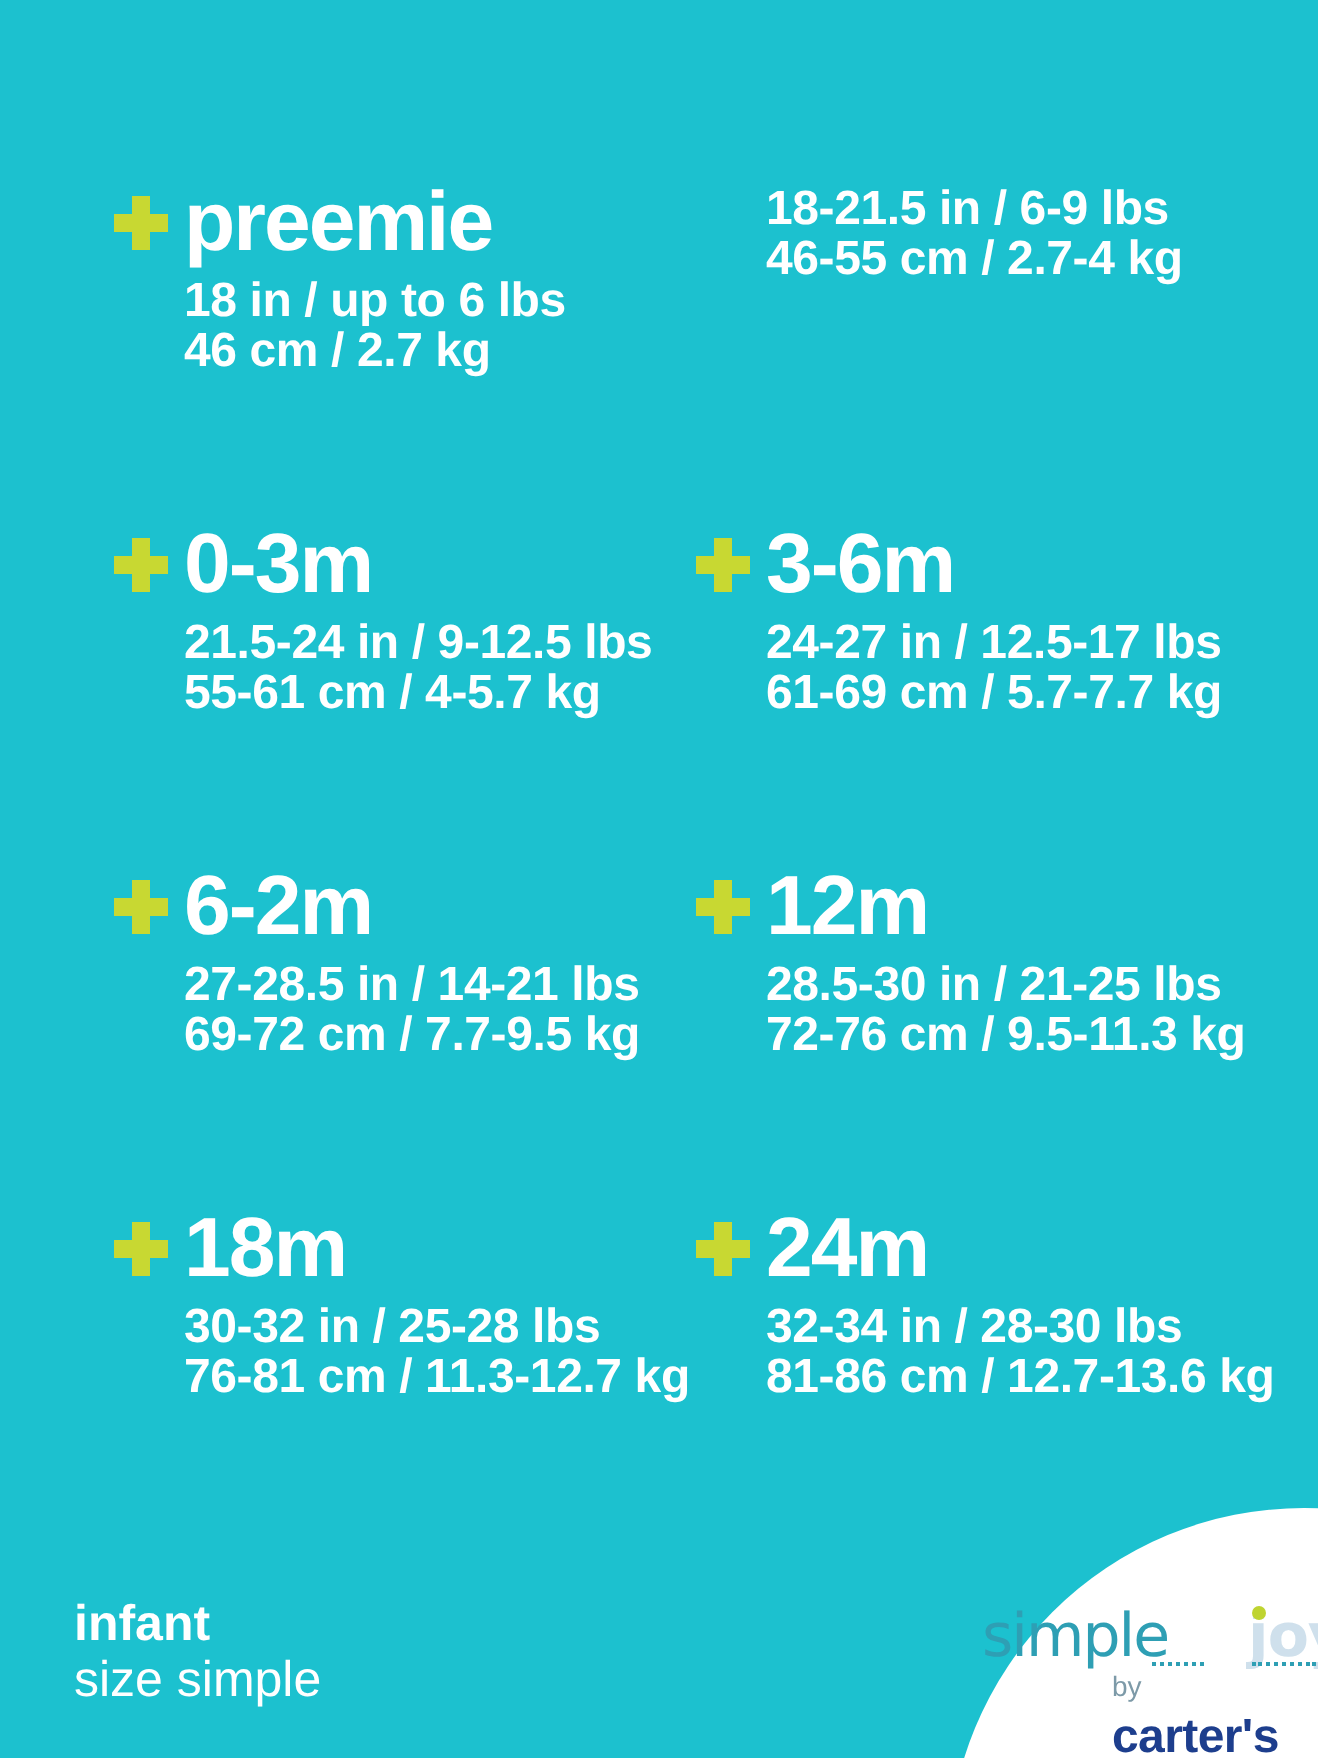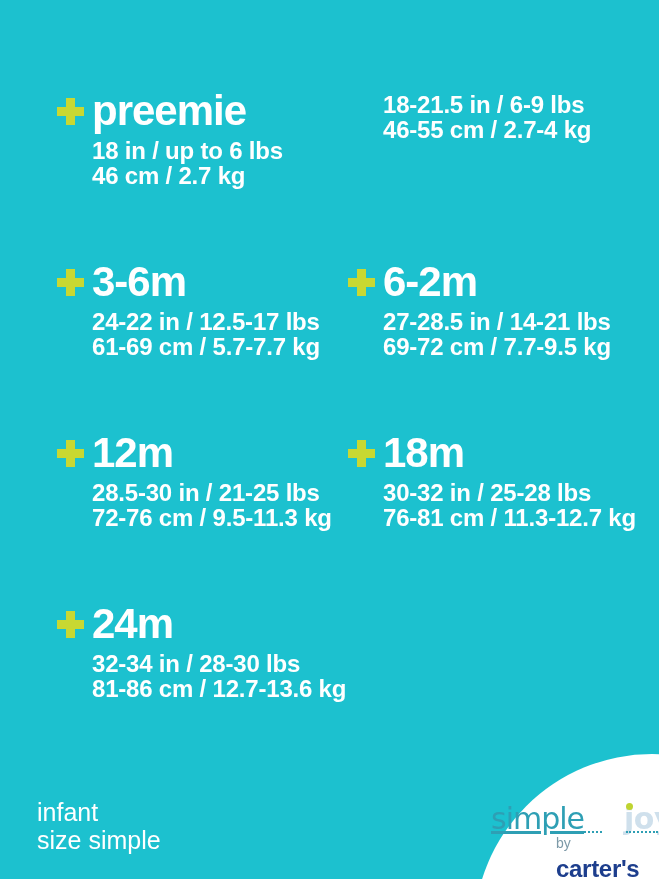--- a/index.html
+++ b/index.html
@@ -61,21 +61,21 @@
   }
   .size-imperial { margin-top: 4px; }
   .footer {
     position: absolute;
     left: 37px;
     top: 799px;
     color: var(--text-color, #ffffff);
   }
   .footer-line1 {
     font-size: 25px;
-    font-weight: normal;
+    font-weight: bold;
     line-height: 26px;
   }
   .footer-line2 {
     font-size: 25px;
     font-weight: normal;
     line-height: 26px;
     margin-top: 2px;
   }
   .logo-circle {
     position: absolute;
@@ -91,21 +91,20 @@
     left: 491px;
     top: 803px;
     font-size: 30px;
     line-height: 32px;
     white-space: nowrap;
     font-family: "DejaVu Sans", "Liberation Sans", sans-serif;
   }
   .logo-simple {
     color: var(--logo-simple-color, #2e9fb4);
     letter-spacing: -1px;
-    text-decoration: underline;
   }
   .logo-joys {
     position: relative;
     font-weight: bold;
     color: var(--logo-joys-color, #cfe0ec);
     letter-spacing: -0.5px;
     margin-left: 40px;
   }
   .j-dot {
     position: absolute;
@@ -164,27 +163,35 @@
       </div>
       <div class="size-imperial">18 in / up to 6 lbs</div>
       <div class="size-metric">46 cm / 2.7 kg</div>
     </div>
 
     <div class="entry">
       <div class="size-imperial">18-21.5 in / 6-9 lbs</div>
       <div class="size-metric">46-55 cm / 2.7-4 kg</div>
     </div>
 
+    <div class="entry">
+      <div class="entry-header">
+        <span class="plus"></span>
+        <span class="size-label">0-3m</span>
+      </div>
+      <div class="size-imperial">21.5-24 in / 9-12.5 lbs</div>
+      <div class="size-metric">55-61 cm / 4-5.7 kg</div>
+    </div>
 
     <div class="entry">
       <div class="entry-header">
         <span class="plus"></span>
         <span class="size-label">3-6m</span>
       </div>
-      <div class="size-imperial">24-22 in / 12.5-17 lbs</div>
+      <div class="size-imperial">24-27 in / 12.5-17 lbs</div>
       <div class="size-metric">61-69 cm / 5.7-7.7 kg</div>
     </div>
 
     <div class="entry">
       <div class="entry-header">
         <span class="plus"></span>
         <span class="size-label">6-2m</span>
       </div>
       <div class="size-imperial">27-28.5 in / 14-21 lbs</div>
       <div class="size-metric">69-72 cm / 7.7-9.5 kg</div>

